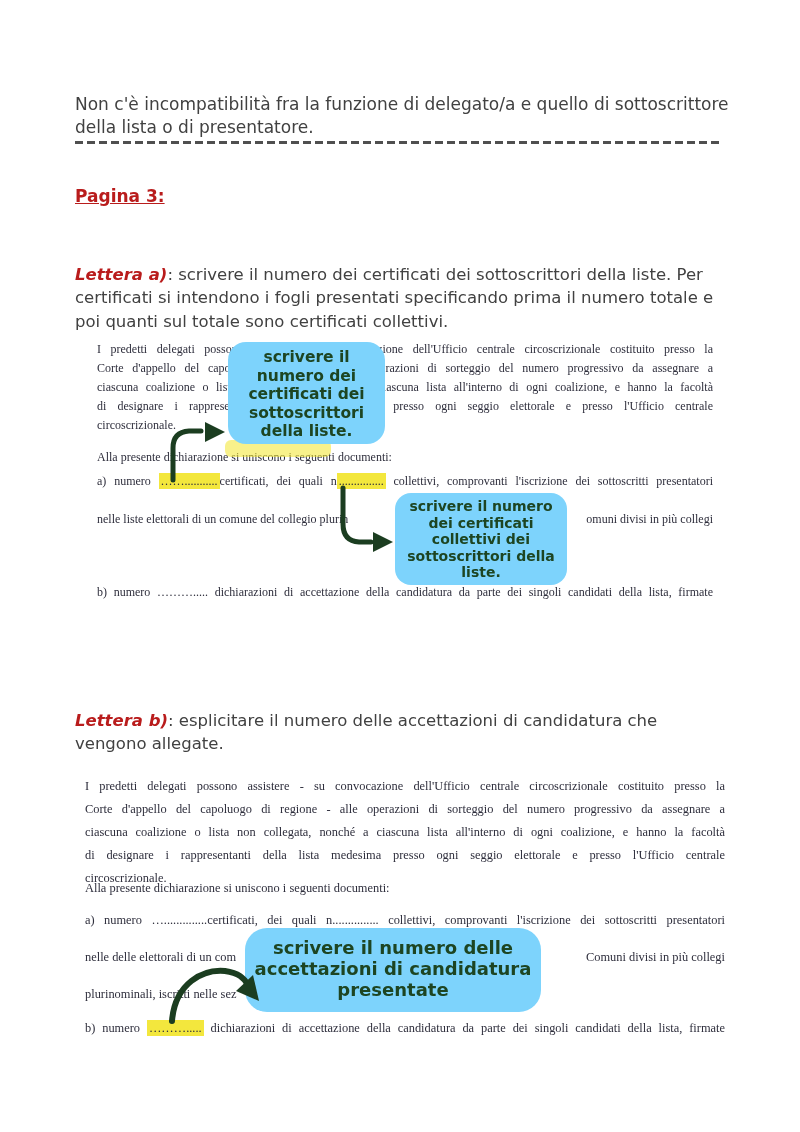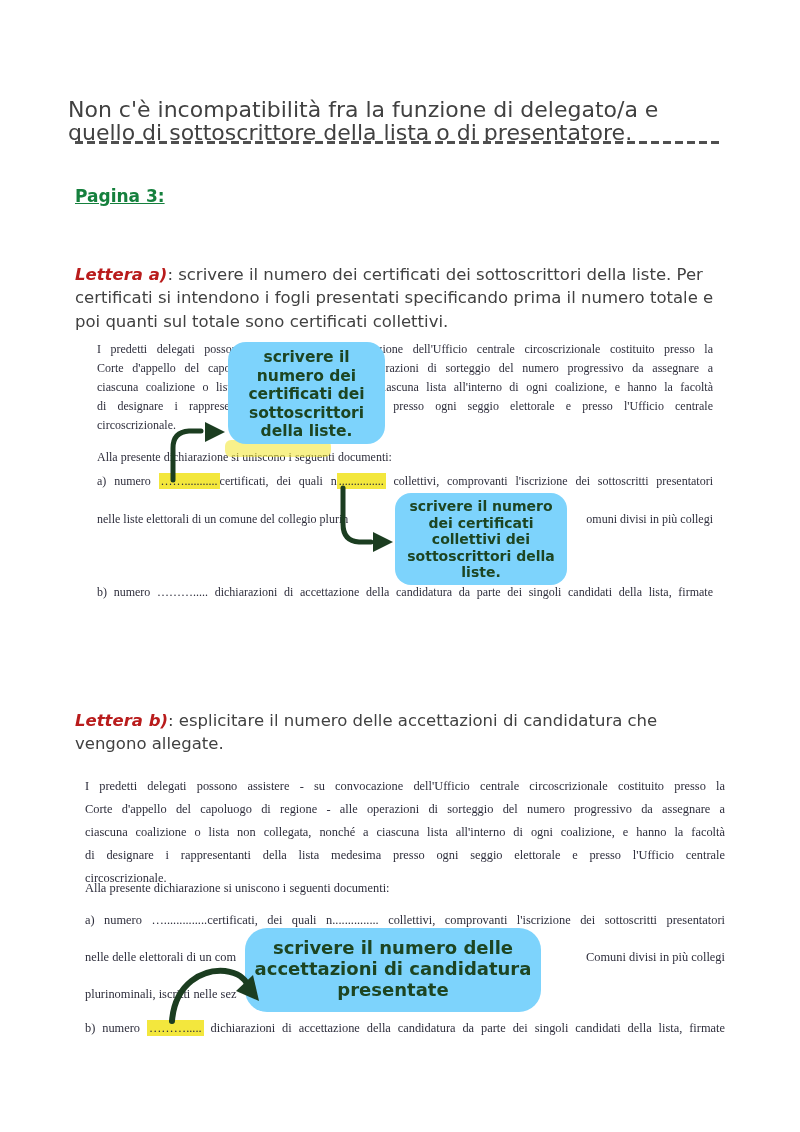--- a/index.html
+++ b/index.html
@@ -1,24 +1,24 @@
 <!DOCTYPE html>
 <html><head>
 <meta charset="utf-8">
 <style>
   html,body{margin:0;padding:0;background:#ffffff;}
   .page{position:relative;width:800px;height:1132px;background:#ffffff;overflow:hidden;
         font-family:"DejaVu Sans",sans-serif;color:#3f3f3f;}
 
   
-  .intro{position:absolute;left:68px;top:76px;width:660px;font-size:22px;line-height:23px;color:#414141;}
+  .intro{position:absolute;left:75px;top:76px;width:660px;font-size:17px;line-height:23px;color:#414141;}
   .divider{position:absolute;left:75px;top:141px;width:648px;height:3px;
            background:repeating-linear-gradient(90deg,#4f4f4f 0 8px,transparent 8px 12px);}
   .heading{position:absolute;left:75px;top:186px;font-size:17px;font-weight:bold;
-           text-decoration:underline;color:#15803d;}
+           text-decoration:underline;color:#b91c1c;}
   .lettera{position:absolute;left:75px;font-size:16.5px;line-height:23.5px;color:#414141;}
   .lettera .lbl{font-weight:bold;font-style:italic;color:#b91c1c;}
   #lettera-a{top:246px;width:668px;}
   #lettera-b{top:692px;width:645px;}
 
   
   .excerpt{position:absolute;font-family:"Liberation Serif",serif;color:#2e2e3c;}
   #excerpt1{left:97px;top:340px;width:616px;height:302px;font-size:12px;}
   #excerpt2{left:85px;top:775px;width:640px;height:295px;font-size:12.4px;}
   .pline{text-align:justify;text-align-last:justify;white-space:nowrap;}

